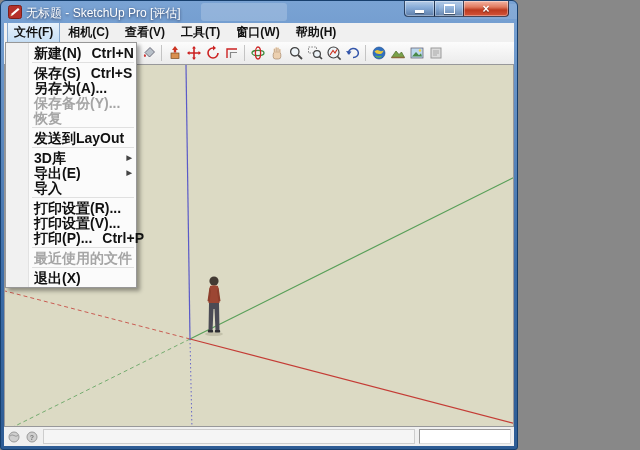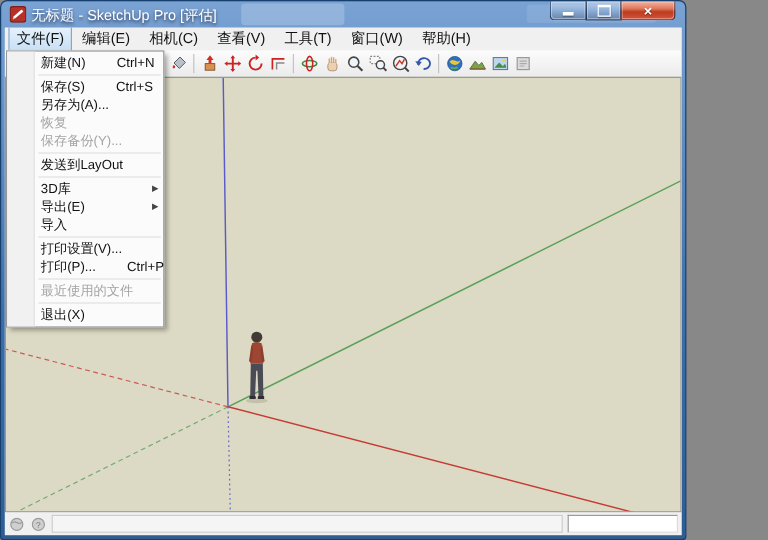--- a/index.html
+++ b/index.html
@@ -1,16 +1,16 @@
 <!DOCTYPE html>
 <html><head>
 <meta charset="utf-8">
 <style>
   html,body{margin:0;padding:0;background:#888;}
-  .window{position:relative;width:572px;height:450px;font-family:"Liberation Sans",sans-serif;
+  .window{position:relative;width:518px;height:450px;font-family:"Liberation Sans",sans-serif;
     background:linear-gradient(#7aa3d4,#3c6da8 60%,#2e5c94);border:1px solid #173f6d;
     border-radius:6px 6px 3px 3px;overflow:hidden;box-sizing:border-box;}
   
   .titlebar{position:absolute;top:0;left:0;right:0;height:22px;}
   .title-icon{position:absolute;left:7px;top:4px;width:14px;height:14px;}
   .title-text{position:absolute;left:25px;top:4px;font-size:12px;color:#fff;
     text-shadow:0 1px 3px rgba(0,0,30,.7);white-space:nowrap;}
   .glass-a{position:absolute;left:200px;top:2px;width:86px;height:18px;border-radius:3px;
     background:rgba(255,255,255,.20);}
   .glass-b{position:absolute;left:438px;top:3px;width:108px;height:15px;border-radius:3px;
@@ -21,21 +21,21 @@
     background:linear-gradient(rgba(255,255,255,.45),rgba(255,255,255,.10) 45%,rgba(0,0,25,.22));
     box-shadow:inset 0 0 0 1px rgba(255,255,255,.35);color:#fff;}
   .wbtn.min{width:29px;border-radius:0 0 0 4px;}
   .wbtn.max{width:28px;}
   .wbtn.close{width:44px;border-radius:0 0 4px 0;
     background:linear-gradient(#f4b5a4,#e07a5f 40%,#bd3a1f 60%,#d4543a);}
   .glyph-min{width:9px;height:3px;background:#fff;margin-top:6px;box-shadow:0 1px 1px rgba(0,0,0,.4);}
   .glyph-max{width:9px;height:7px;border:1px solid #fff;border-top-width:2px;box-shadow:0 1px 1px rgba(0,0,0,.4);}
   .glyph-close{font-size:12px;font-weight:bold;line-height:12px;text-shadow:0 1px 1px rgba(0,0,0,.45);}
   
-  .content{position:absolute;left:3px;right:3px;top:22px;bottom:3px;background:#f0f0f0;overflow:hidden;}
+  .content{position:absolute;left:3px;right:3px;top:22px;bottom:3px;background:#f0f0f0;overflow:hidden;font-weight:bold;}
   .menubar{position:absolute;top:0;left:0;right:0;height:19px;display:flex;align-items:center;
     padding-left:3px;font-size:12px;color:#111;background:#f0f0f0;}
   .mb-item{padding:2px 7px 3px 7px;border:1px solid transparent;white-space:nowrap;}
   .mb-item.active{background:linear-gradient(#e7f2fc,#c5def5);border:1px solid #86a7cc;padding:1px 6px 2px 6px;}
   .toolbar{position:absolute;top:19px;left:0;right:0;height:22px;display:flex;align-items:center;
     padding:0 2px;background:linear-gradient(#fcfcfc,#ebebeb);border-bottom:1px solid #c6cbd2;}
   .tool{width:19px;height:20px;display:flex;align-items:center;justify-content:center;flex:none;}
   .tool svg{display:block;}
   .tsep{width:1px;height:16px;background:#c4c4c4;margin:0 3px;flex:none;}
   
@@ -48,22 +48,22 @@
   .sb-icon{width:14px;height:14px;display:flex;align-items:center;justify-content:center;flex:none;}
   .sb-msg{flex:1;height:13px;border:1px solid #cdcdcd;background:#f5f5f5;font-size:10px;line-height:13px;padding:0 4px;color:#333;}
   .sb-measure{width:84px;height:13px;border:1px solid #9a9a9a;border-right-color:#dcdcdc;border-bottom-color:#dcdcdc;
     background:#fff;font-size:10px;line-height:13px;padding:0 3px;color:#111;}
   
   .menu{position:absolute;left:1px;top:19px;width:130px;background:#fbfbfb;border:1px solid #979797;
     box-shadow:3px 3px 4px rgba(0,0,0,.35);z-index:50;padding:2px 0;}
   .menu::before{content:"";position:absolute;left:0;top:0;bottom:0;width:22px;background:#f1f1f1;
     border-right:1px solid #e2e2e2;}
   .mi{position:relative;display:flex;justify-content:space-between;align-items:flex-end;
-    font-size:11px;line-height:12px;padding:1.5px 14px 1.5px 28px;color:#111;white-space:nowrap;}
-  .mi .mi-short{margin-left:26px;color:inherit;}
+    font-size:14px;line-height:12px;padding:1.5px 14px 1.5px 28px;color:#111;white-space:nowrap;}
+  .mi .mi-short{margin-left:10px;color:inherit;}
   .mi.disabled{color:#a5a5a5;}
   .mi.has-sub::after{content:"\25B6";position:absolute;right:4px;top:50%;transform:translateY(-50%);
     font-size:7px;color:#444;}
   .msep{height:1px;background:#e0e0e0;margin:2px 2px 2px 26px;position:relative;}
 </style>
 </head>
 <body>
 
 <div class="window">
 
@@ -86,21 +86,20 @@
       <span class="wbtn close">
           <span class="glyph-close">×</span>
         </span>
     </span>
   </div>
 
   <div class="content">
 
     <div class="menubar">
       <span class="mb-item active">文件(F)</span>
-      <span class="mb-item">编辑(E)</span>
       <span class="mb-item">相机(C)</span>
       <span class="mb-item">查看(V)</span>
       <span class="mb-item">工具(T)</span>
       <span class="mb-item">窗口(W)</span>
       <span class="mb-item">帮助(H)</span>
     </div>
 
     <div class="toolbar">
       <span class="tool">
           <svg width="16" height="16" viewBox="0 0 16 16">
@@ -289,25 +288,25 @@
       <div class="msep"></div>
       <div class="mi">
         <span class="mi-label">保存(S)</span>
         <span class="mi-short">Ctrl+S</span>
       </div>
       <div class="mi">
         <span class="mi-label">另存为(A)...</span>
         <span class="mi-short"></span>
       </div>
       <div class="mi disabled">
+        <span class="mi-label">保存备份(Y)...</span>
+        <span class="mi-short"></span>
+      </div>
+      <div class="mi disabled">
         <span class="mi-label">恢复</span>
-        <span class="mi-short"></span>
-      </div>
-      <div class="mi disabled">
-        <span class="mi-label">保存备份(Y)...</span>
         <span class="mi-short"></span>
       </div>
       <div class="msep"></div>
       <div class="mi">
         <span class="mi-label">发送到LayOut</span>
         <span class="mi-short"></span>
       </div>
       <div class="msep"></div>
       <div class="mi has-sub">
         <span class="mi-label">3D库</span>
@@ -316,20 +315,24 @@
       <div class="mi has-sub">
         <span class="mi-label">导出(E)</span>
         <span class="mi-short"></span>
       </div>
       <div class="mi">
         <span class="mi-label">导入</span>
         <span class="mi-short"></span>
       </div>
       <div class="msep"></div>
       <div class="mi">
+        <span class="mi-label">打印设置(R)...</span>
+        <span class="mi-short"></span>
+      </div>
+      <div class="mi">
         <span class="mi-label">打印设置(V)...</span>
         <span class="mi-short"></span>
       </div>
       <div class="mi">
         <span class="mi-label">打印(P)...</span>
         <span class="mi-short">Ctrl+P</span>
       </div>
       <div class="msep"></div>
       <div class="mi disabled">
         <span class="mi-label">最近使用的文件</span>

